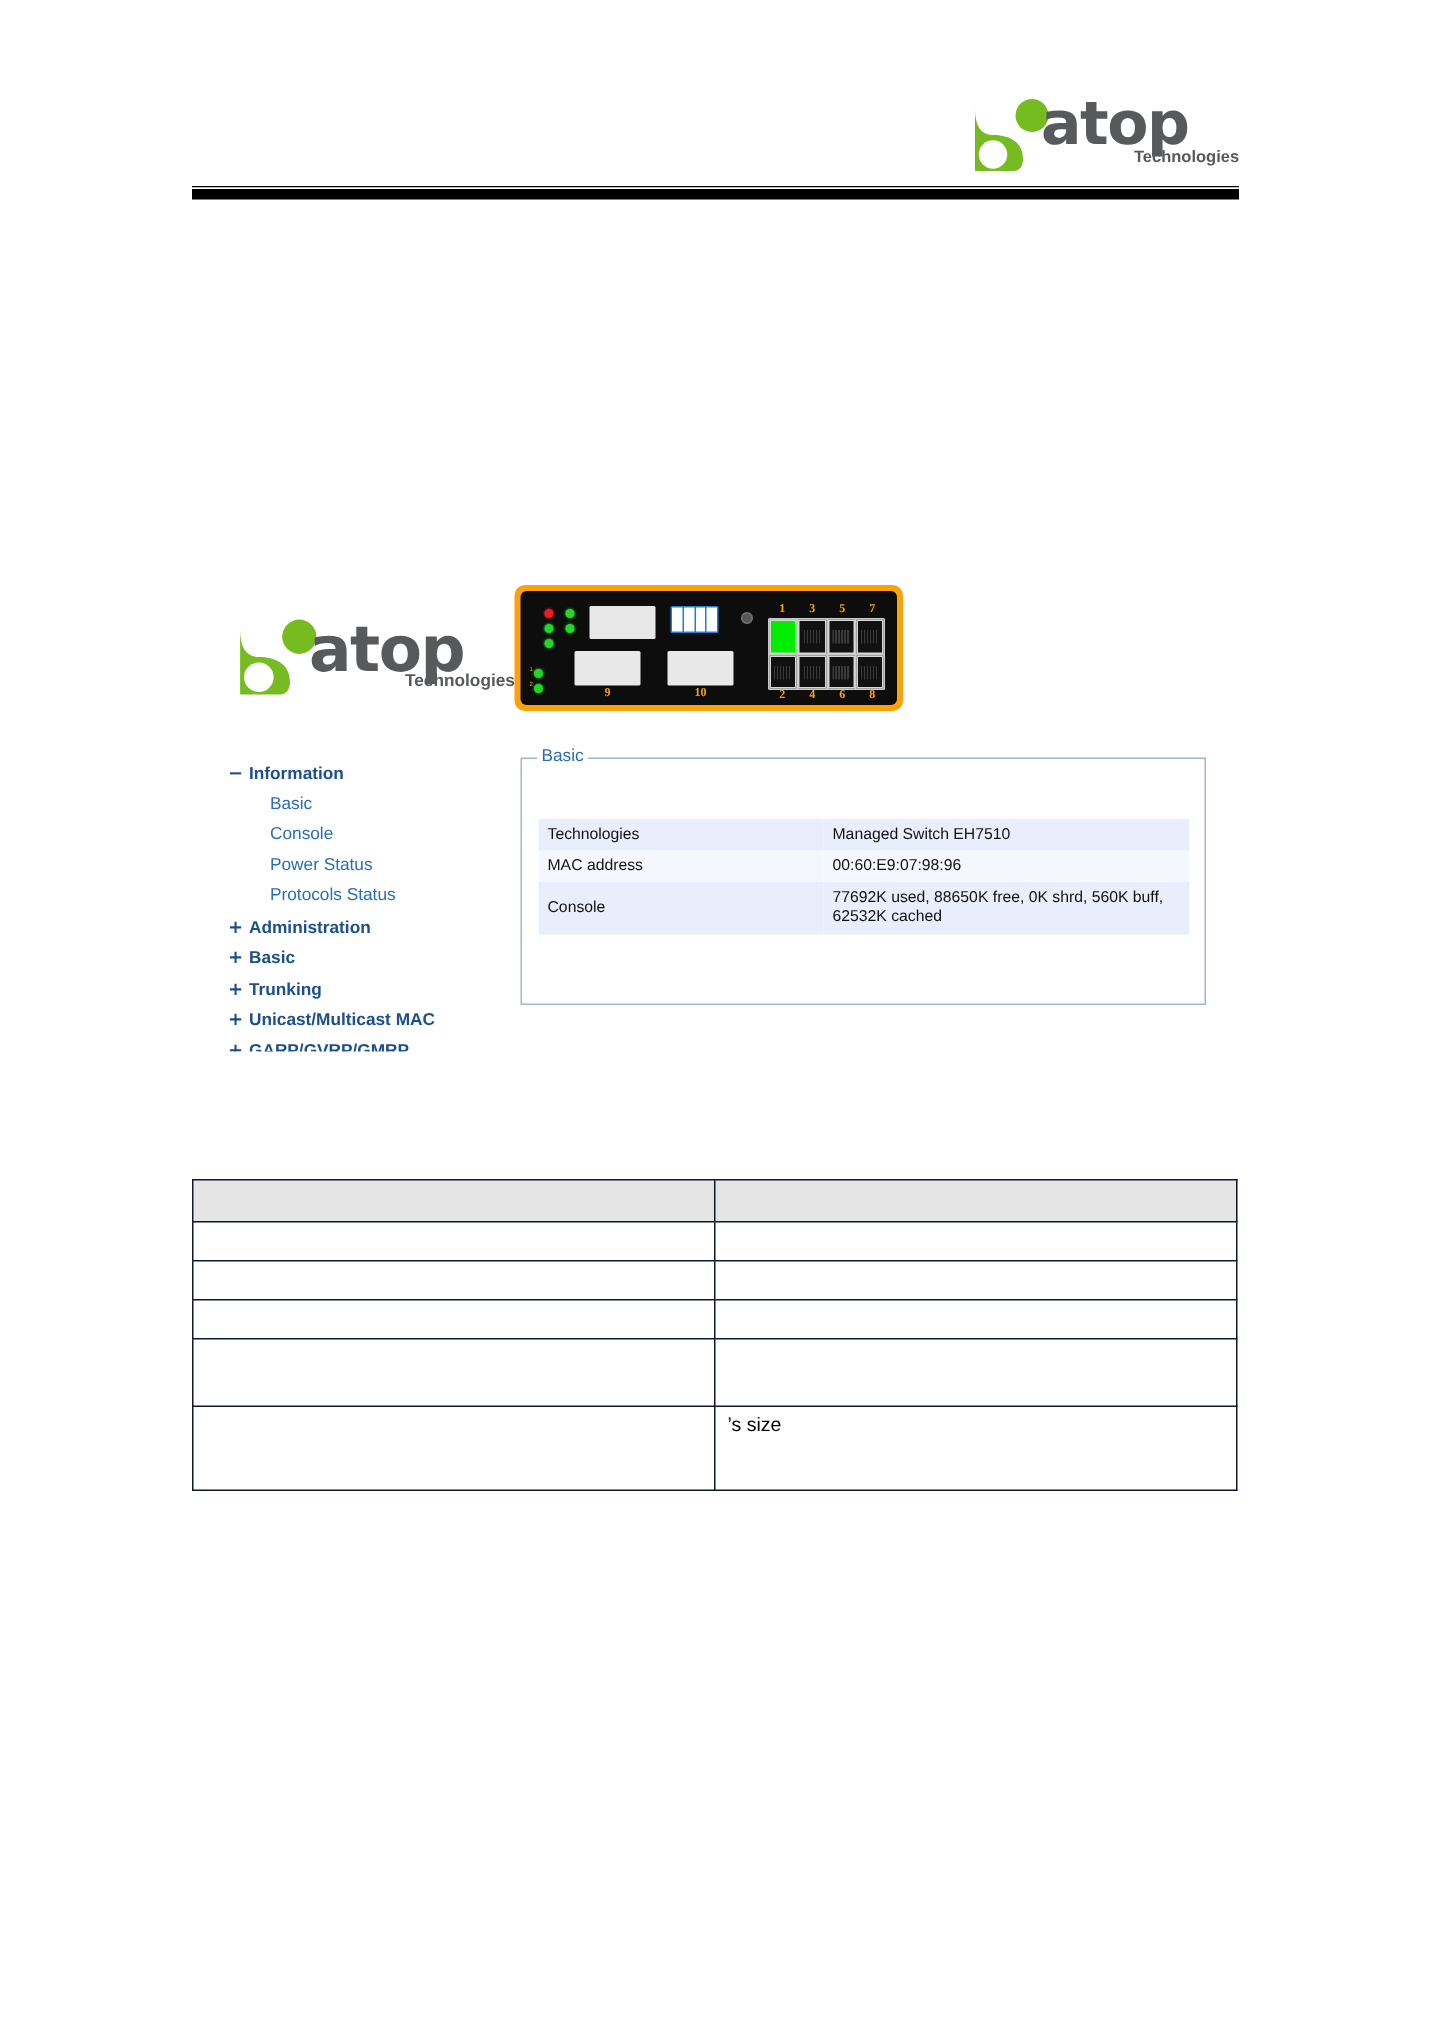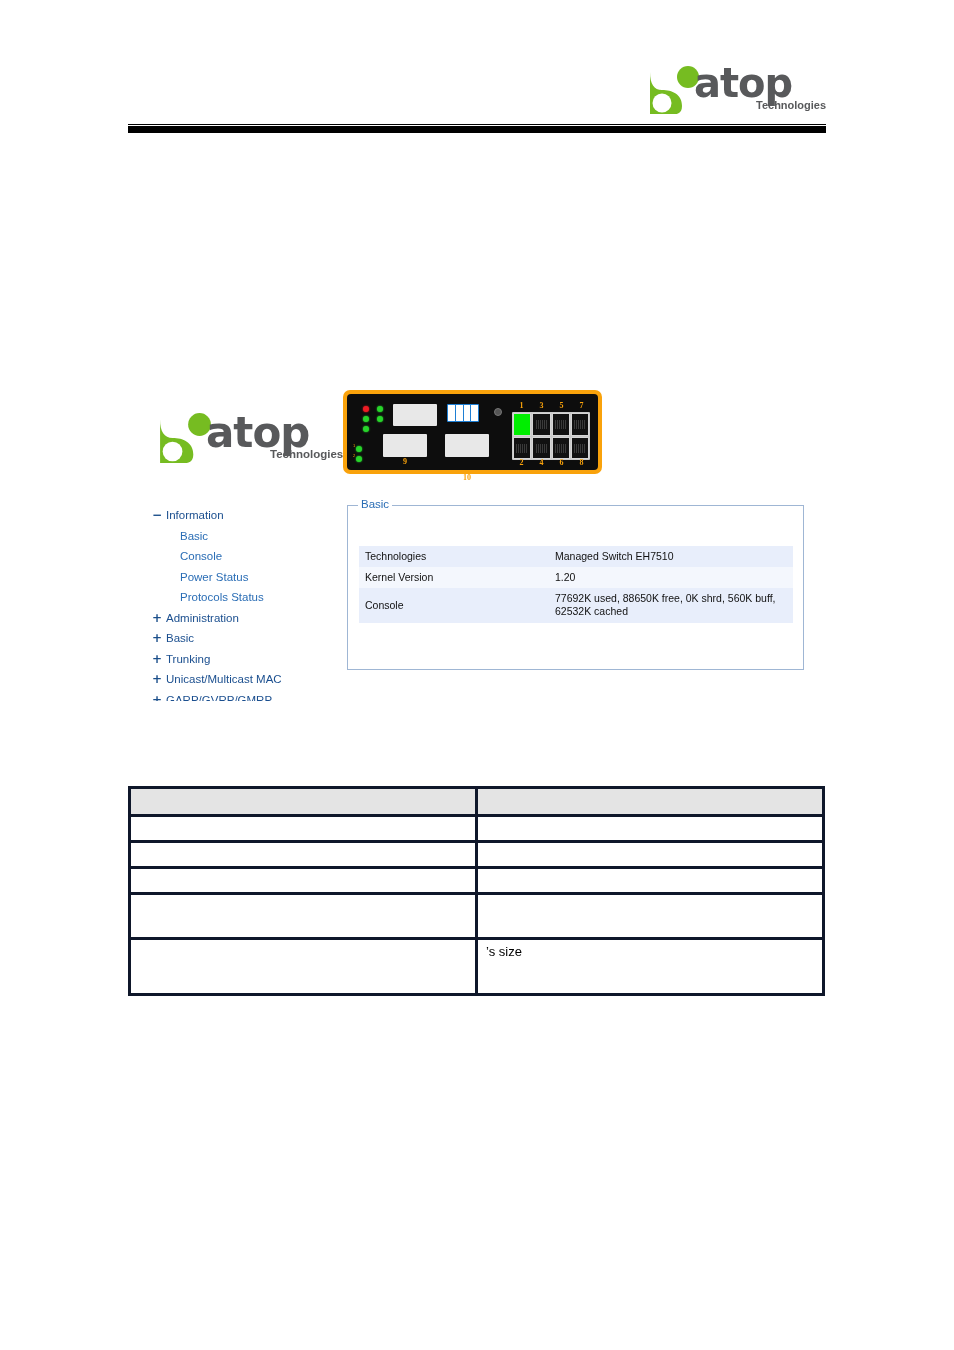--- a/index.html
+++ b/index.html
@@ -182,21 +182,21 @@
     white-space: nowrap;
   }
   .nav-sign {
     display: inline-block;
     width: 14px;
     color: #1a4e8a;
     font-weight: bold;
     font-family: "DejaVu Sans", sans-serif;
     font-size: 12px;
   }
-  .nav-top  { color: #1b4f8f; font-weight: normal; }
+  .nav-top  { color: #1b4f8f; font-weight: bold; }
   .nav-leaf { color: #2a6db5; padding-left: 28px; }
 
   
   #basic-panel {
     position: absolute;
     left: 347px;
     top: 505px;
     width: 457px;
     height: 165px;
     border: 1px solid #9fb6d4;
@@ -234,21 +234,21 @@
     position: absolute;
     left: 128px;
     top: 786px;
     width: 697px;
     border-collapse: collapse;
     table-layout: fixed;
     font-size: 13px;
     color: #000;
   }
   #spec-table td, #spec-table th {
-    border: 3px solid #0f172a;
+    border: 1px solid #0f172a;
     padding: 4px 8px;
     vertical-align: top;
     font-weight: normal;
     text-align: left;
   }
   #spec-table thead th { background: #e4e4e4; height: 28px; }
   #spec-table td.c1 { width: 276px; }
   .rowh-s { height: 26px; }
   .rowh-m { height: 45px; }
   .rowh-l { height: 56px; }
@@ -309,21 +309,21 @@
         <i></i>
         <i></i>
     </span>
 
     <span class="barrel" style="left:147px; top:14px;"></span>
 
     <span class="rj45" style="left:36px; top:40px; width:44px; height:23px;"><span class="cav"></span></span>
     <span class="portnum" style="left:36px; top:64px; width:44px;">9</span>
 
     <span class="rj45" style="left:98px; top:40px; width:44px; height:23px;"><span class="cav"></span></span>
-    <span class="portnum" style="left:98px; top:80px; width:44px;">10</span>
+    <span class="portnum" style="left:98px; top:64px; width:44px;">10</span>
 
     <span class="portblock" style="left:165px; top:18px; width:78px; height:48px;">
       <span class="pb-port active"></span>
       <span class="pb-port">
           <span class="grill"></span>
         </span>
       <span class="pb-port">
           <span class="grill"></span>
         </span>
       <span class="pb-port">
@@ -370,22 +370,22 @@
 
 <div id="basic-panel">
   <span id="basic-legend">Basic</span>
   <table id="basic-table">
     <tbody>
         <tr class="odd">
           <td class="k">Technologies</td>
           <td>Managed Switch EH7510</td>
         </tr>
         <tr class="even">
-          <td class="k">Kernel Version</td>
-          <td>1.20</td>
+          <td class="k">MAC address</td>
+          <td>00:60:E9:07:98:96</td>
         </tr>
         <tr class="odd">
           <td class="k">Console</td>
           <td>77692K used, 88650K free, 0K shrd, 560K buff, 62532K cached</td>
         </tr>
       </tbody>
   </table>
 </div>
 
 <table id="spec-table">

